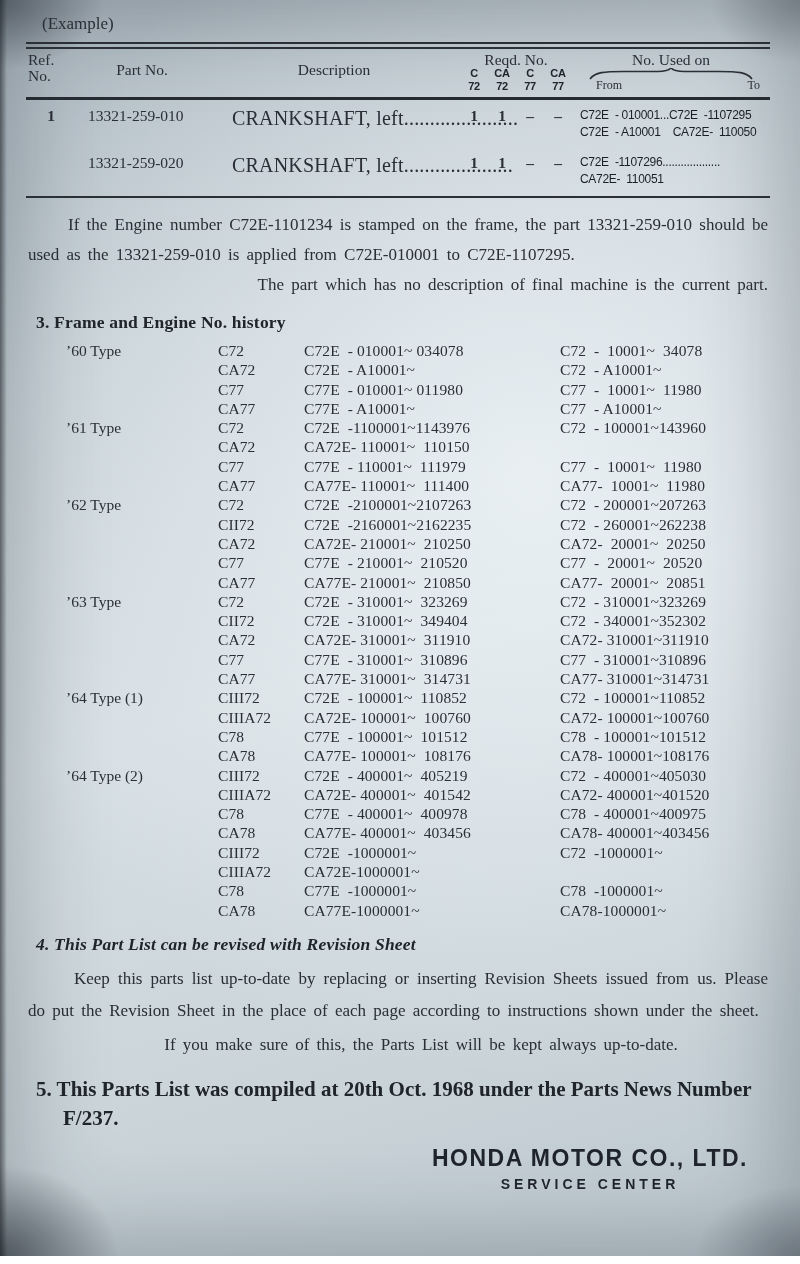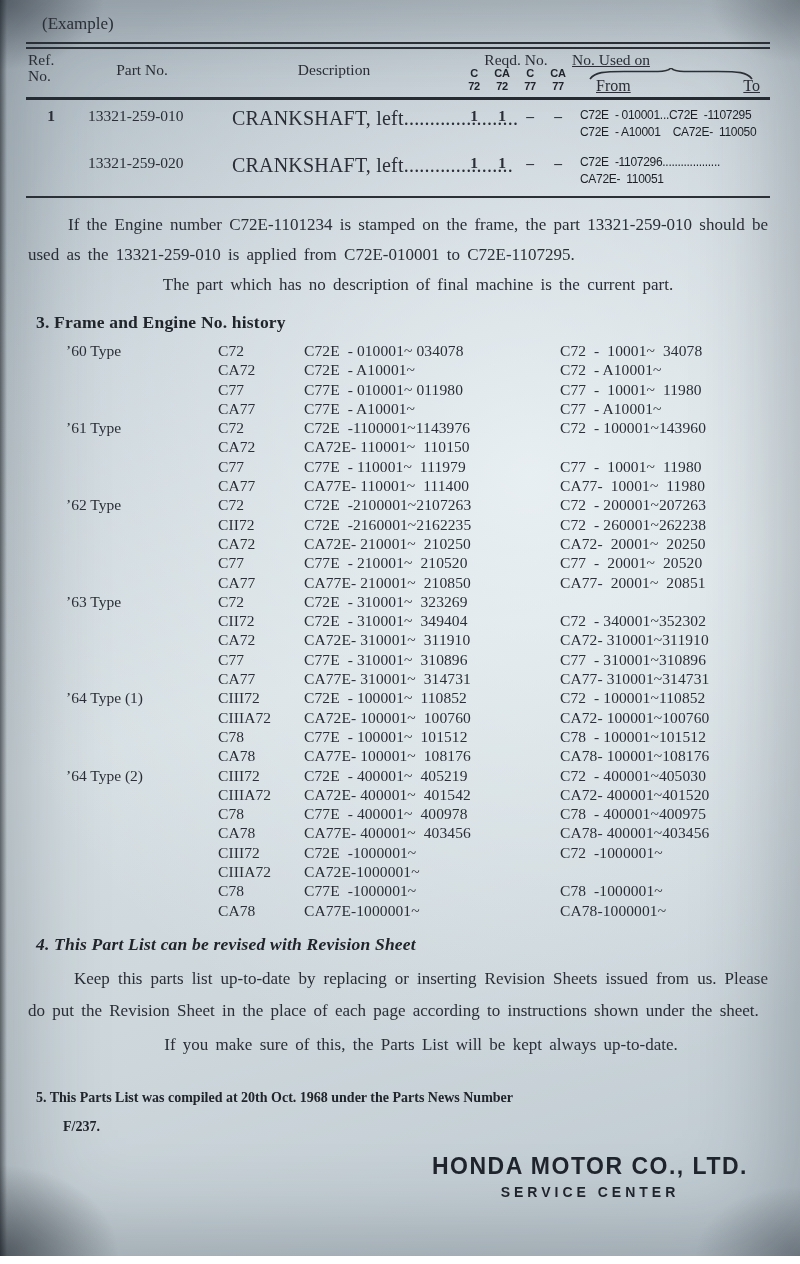--- a/index.html
+++ b/index.html
@@ -36,54 +36,54 @@
   }
   .pt-refno{line-height:16px;padding-left:2px;}
   .pt-h-part{text-align:center;padding-top:9px;}
   .pt-h-desc{text-align:center;padding-top:9px;}
   .pt-h-reqd{text-align:center;}
   .reqd-title{font-size:15.5px;line-height:15px;}
   .qty-grid{display:grid;grid-template-columns:repeat(4,28px);justify-content:center;
     font-family:"Liberation Sans",sans-serif;font-weight:700;font-size:11px;
     letter-spacing:-0.3px;line-height:13px;color:#20242c;}
   .qty-grid span{text-align:center;}
-  .pt-h-used{position:relative;text-decoration:underline;}
+  .pt-h-used{position:relative;text-align:center;}
   .used-title{font-size:15.5px;line-height:15px;}
   .brace-svg{display:block;margin:1px auto 0 auto;}
   .fromto{display:flex;justify-content:space-between;padding:0 10px 0 24px;
-    font-size:16px;line-height:15px;margin-top:-2px;}
+    font-size:12px;line-height:15px;margin-top:-2px;}
   .pt-body{padding:7px 0 8px;border-bottom:2px solid #2b2f36;}
   .pt-row{display:grid;grid-template-columns:50px 132px 252px 28px 28px 28px 28px 1fr;
     margin-bottom:13px;align-items:start;}
   .pt-row:last-child{margin-bottom:0;}
   .pt-ref{text-align:center;font-size:15.5px;font-weight:700;}
   .pt-part{font-size:15.5px;padding-left:12px;white-space:pre;}
   .pt-desc{font-size:20px;padding-left:24px;white-space:pre;letter-spacing:0.2px;}
   .pt-qty{text-align:center;font-size:15.5px;font-weight:700;}
   .pt-used{font-family:"Liberation Sans",sans-serif;font-weight:400;font-size:12px;
     letter-spacing:-0.3px;line-height:17px;color:#1c2026;white-space:pre;padding-left:8px;}
 
   
   .para{font-size:17px;line-height:30px;text-align:justify;word-spacing:3px;
     margin:12px 2px 0 2px;text-indent:40px;}
-  .para.single{text-align:center;}
+  .para.single{text-align:right;}
   .sec-heading{font-size:17.5px;font-weight:700;color:#20242b;margin:12px 0 0 10px;
     letter-spacing:0.2px;}
 
   
   .hist{margin:8px 0 0 40px;font-size:15.5px;}
   .hist-row{display:grid;grid-template-columns:152px 86px 256px auto;
     line-height:19.3px;white-space:pre;}
   .h-year{padding-left:0;}
   .h-model,.h-engine,.h-frame{letter-spacing:0.1px;}
 
   .sec4-para{font-size:17px;line-height:32px;text-align:justify;word-spacing:3px;
     margin:8px 2px 0 2px;text-indent:46px;}
   .sec4-para.single{text-align:center;margin-top:2px;}
-  .sec5{margin:22px 0 0 10px;font-size:14px;font-weight:700;color:#20242b;line-height:29px;}
+  .sec5{margin:14px 0 0 10px;font-size:21px;font-weight:700;color:#20242b;line-height:29px;}
   .sec5 .l2{display:block;padding-left:27px;}
 
   
   .footer{margin:12px 0 0 348px;width:432px;text-align:center;
     font-family:"Liberation Sans",sans-serif;color:#1f232b;}
   .company{font-size:23px;font-weight:700;letter-spacing:1.5px;line-height:26px;}
   .division{font-size:14px;font-weight:700;letter-spacing:4px;line-height:18px;margin-top:4px;}
 </style>
 </head>
 <body>
@@ -163,21 +163,21 @@
         <div class="hist-row"><div class="h-year"></div><div class="h-model">CA77</div><div class="h-engine">C77E  - A10001~</div><div class="h-frame">C77  - A10001~</div></div>
         <div class="hist-row"><div class="h-year">’61 Type</div><div class="h-model">C72</div><div class="h-engine">C72E  -1100001~1143976</div><div class="h-frame">C72  - 100001~143960</div></div>
         <div class="hist-row"><div class="h-year"></div><div class="h-model">CA72</div><div class="h-engine">CA72E- 110001~  110150</div></div>
         <div class="hist-row"><div class="h-year"></div><div class="h-model">C77</div><div class="h-engine">C77E  - 110001~  111979</div><div class="h-frame">C77  -  10001~  11980</div></div>
         <div class="hist-row"><div class="h-year"></div><div class="h-model">CA77</div><div class="h-engine">CA77E- 110001~  111400</div><div class="h-frame">CA77-  10001~  11980</div></div>
         <div class="hist-row"><div class="h-year">’62 Type</div><div class="h-model">C72</div><div class="h-engine">C72E  -2100001~2107263</div><div class="h-frame">C72  - 200001~207263</div></div>
         <div class="hist-row"><div class="h-year"></div><div class="h-model">CII72</div><div class="h-engine">C72E  -2160001~2162235</div><div class="h-frame">C72  - 260001~262238</div></div>
         <div class="hist-row"><div class="h-year"></div><div class="h-model">CA72</div><div class="h-engine">CA72E- 210001~  210250</div><div class="h-frame">CA72-  20001~  20250</div></div>
         <div class="hist-row"><div class="h-year"></div><div class="h-model">C77</div><div class="h-engine">C77E  - 210001~  210520</div><div class="h-frame">C77  -  20001~  20520</div></div>
         <div class="hist-row"><div class="h-year"></div><div class="h-model">CA77</div><div class="h-engine">CA77E- 210001~  210850</div><div class="h-frame">CA77-  20001~  20851</div></div>
-        <div class="hist-row"><div class="h-year">’63 Type</div><div class="h-model">C72</div><div class="h-engine">C72E  - 310001~  323269</div></div>
+        <div class="hist-row"><div class="h-year">’63 Type</div><div class="h-model">C72</div><div class="h-engine">C72E  - 310001~  323269</div><div class="h-frame">C72  - 310001~323269</div></div>
         <div class="hist-row"><div class="h-year"></div><div class="h-model">CII72</div><div class="h-engine">C72E  - 310001~  349404</div><div class="h-frame">C72  - 340001~352302</div></div>
         <div class="hist-row"><div class="h-year"></div><div class="h-model">CA72</div><div class="h-engine">CA72E- 310001~  311910</div><div class="h-frame">CA72- 310001~311910</div></div>
         <div class="hist-row"><div class="h-year"></div><div class="h-model">C77</div><div class="h-engine">C77E  - 310001~  310896</div><div class="h-frame">C77  - 310001~310896</div></div>
         <div class="hist-row"><div class="h-year"></div><div class="h-model">CA77</div><div class="h-engine">CA77E- 310001~  314731</div><div class="h-frame">CA77- 310001~314731</div></div>
         <div class="hist-row"><div class="h-year">’64 Type (1)</div><div class="h-model">CIII72</div><div class="h-engine">C72E  - 100001~  110852</div><div class="h-frame">C72  - 100001~110852</div></div>
         <div class="hist-row"><div class="h-year"></div><div class="h-model">CIIIA72</div><div class="h-engine">CA72E- 100001~  100760</div><div class="h-frame">CA72- 100001~100760</div></div>
         <div class="hist-row"><div class="h-year"></div><div class="h-model">C78</div><div class="h-engine">C77E  - 100001~  101512</div><div class="h-frame">C78  - 100001~101512</div></div>
         <div class="hist-row"><div class="h-year"></div><div class="h-model">CA78</div><div class="h-engine">CA77E- 100001~  108176</div><div class="h-frame">CA78- 100001~108176</div></div>
         <div class="hist-row"><div class="h-year">’64 Type (2)</div><div class="h-model">CIII72</div><div class="h-engine">C72E  - 400001~  405219</div><div class="h-frame">C72  - 400001~405030</div></div>
         <div class="hist-row"><div class="h-year"></div><div class="h-model">CIIIA72</div><div class="h-engine">CA72E- 400001~  401542</div><div class="h-frame">CA72- 400001~401520</div></div>

